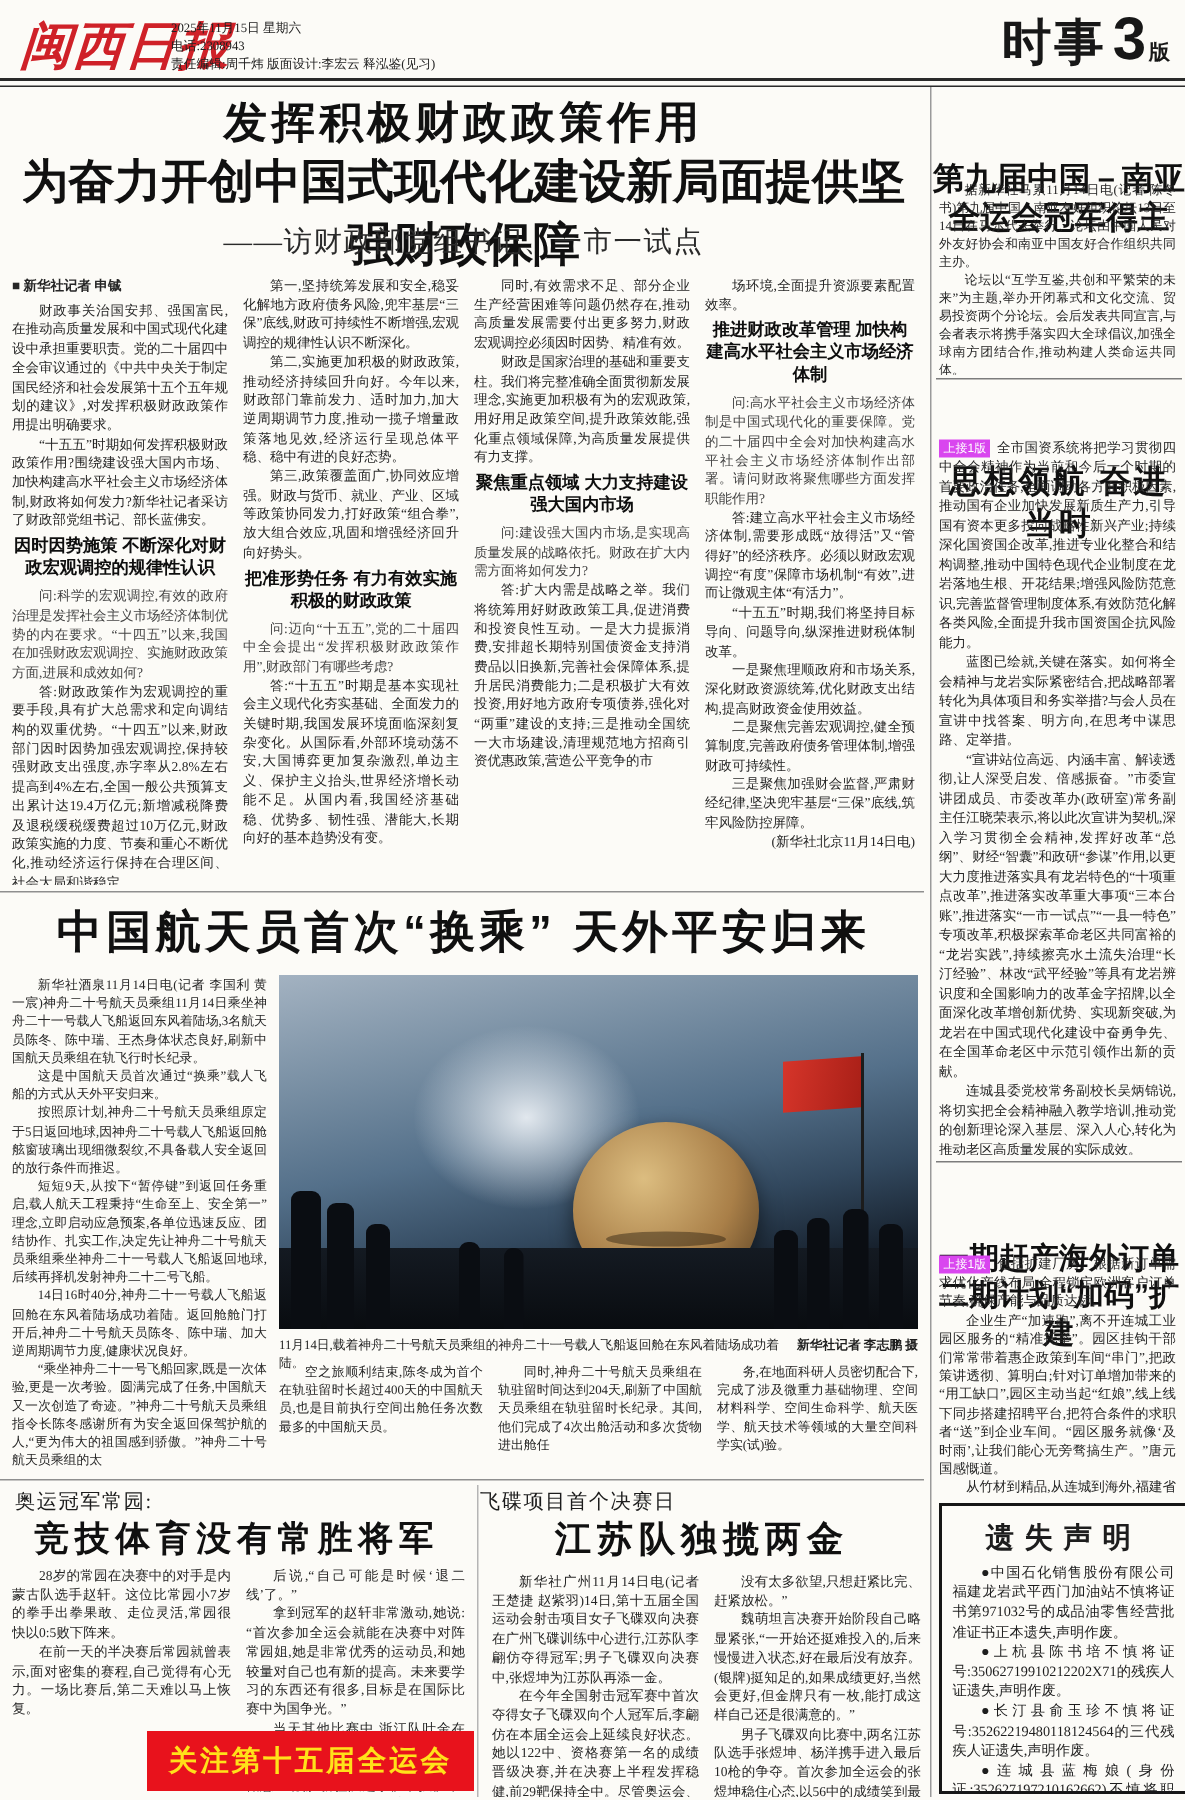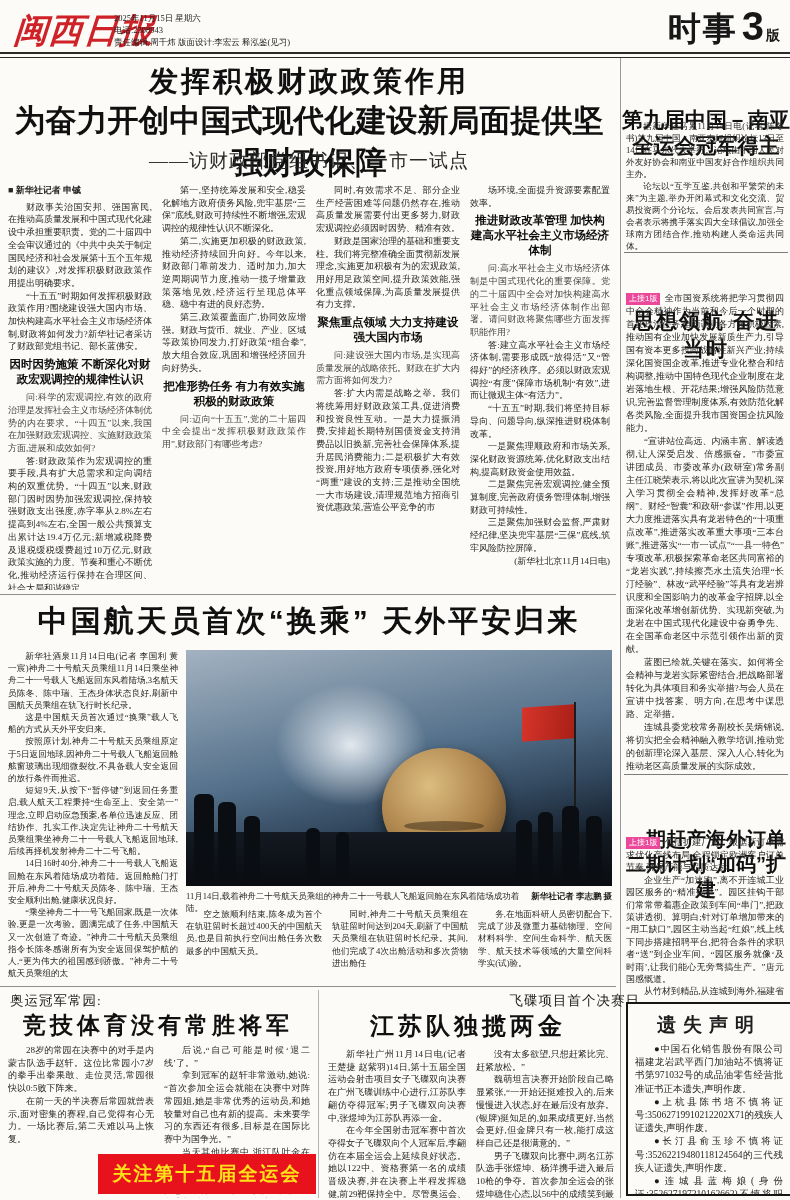--- a/index.html
+++ b/index.html
@@ -24,21 +24,21 @@
   .lead-h2{left:0;top:100px;width:618px;text-align:center;font-size:31px;font-weight:900;letter-spacing:0px;color:#101010;}
   .lead-sub{left:0;top:148px;width:618px;text-align:center;font-size:19px;color:#2a2a2a;letter-spacing:1px;}
   .colbody{font-size:9px;line-height:12.7px;overflow:hidden;color:#262626;text-align:justify;}
   .colbody p{margin:0;text-indent:2em;text-align:justify;}
   .colbody p.by{text-indent:0;font-weight:bold;margin-bottom:4px;}
   .colbody p.sub{text-indent:0;text-align:center;font-weight:bold;font-size:11.5px;line-height:15px;padding:4px 0;
                  font-family:"Liberation Sans","DejaVu Sans",sans-serif;color:#0e0e0e;}
   .colbody p.q{color:#454545;}
   .colbody p.end{text-align:right;text-indent:0;}
   .colbody p.tagged{text-indent:0;}
-  .cont-tag{display:inline-block;background:#ec4899;color:#fff;font-size:8px;line-height:10px;padding:1px 3px;
+  .cont-tag{display:inline-block;background:#d946ef;color:#fff;font-size:8px;line-height:10px;padding:1px 3px;
             margin-right:4px;font-family:"Liberation Sans","DejaVu Sans",sans-serif;}
   
   .space-h{left:0;top:601px;width:618px;text-align:center;font-size:30px;font-weight:900;letter-spacing:3px;color:#101010;}
   .photo{left:186px;top:650px;width:426px;height:236px;overflow:hidden;
          background:linear-gradient(168deg,#a3b2c1 0%,#7c92a6 22%,#54708a 45%,#32485e 65%,#16202c 82%,#0b1016 100%);}
   .glow{position:absolute;left:60px;top:10px;width:210px;height:170px;border-radius:50%;
         background:radial-gradient(closest-side,rgba(240,244,248,.9),rgba(240,244,248,0) 72%);}
   .capsule{position:absolute;left:196px;top:98px;width:124px;height:118px;border-radius:50%;
            background:radial-gradient(circle at 38% 32%,#dcbd80,#a97f48 55%,#5f4526 90%);
            box-shadow:0 6px 14px rgba(0,0,0,.55);}
@@ -95,20 +95,21 @@
       <p class="sub">因时因势施策 不断深化对财政宏观调控的规律性认识</p>
       <p class="q">问:科学的宏观调控,有效的政府治理是发挥社会主义市场经济体制优势的内在要求。“十四五”以来,我国在加强财政宏观调控、实施财政政策方面,进展和成效如何?</p>
       <p class="p">答:财政政策作为宏观调控的重要手段,具有扩大总需求和定向调结构的双重优势。“十四五”以来,财政部门因时因势加强宏观调控,保持较强财政支出强度,赤字率从2.8%左右提高到4%左右,全国一般公共预算支出累计达19.4万亿元;新增减税降费及退税缓税缓费超过10万亿元,财政政策实施的力度、节奏和重心不断优化,推动经济运行保持在合理区间、社会大局和谐稳定。</p>
     </div>
   <div class="abs colbody" style="left:162px;top:184px;width:144px;height:406px;">
       <p class="p">第一,坚持统筹发展和安全,稳妥化解地方政府债务风险,兜牢基层“三保”底线,财政可持续性不断增强,宏观调控的规律性认识不断深化。</p>
       <p class="p">第二,实施更加积极的财政政策,推动经济持续回升向好。今年以来,财政部门靠前发力、适时加力,加大逆周期调节力度,推动一揽子增量政策落地见效,经济运行呈现总体平稳、稳中有进的良好态势。</p>
       <p class="p">第三,政策覆盖面广,协同效应增强。财政与货币、就业、产业、区域等政策协同发力,打好政策“组合拳”,放大组合效应,巩固和增强经济回升向好势头。</p>
       <p class="sub">把准形势任务 有力有效实施积极的财政政策</p>
       <p class="q">问:迈向“十五五”,党的二十届四中全会提出“发挥积极财政政策作用”,财政部门有哪些考虑?</p>
+      <p class="p">答:“十五五”时期是基本实现社会主义现代化夯实基础、全面发力的关键时期,我国发展环境面临深刻复杂变化。从国际看,外部环境动荡不安,大国博弈更加复杂激烈,单边主义、保护主义抬头,世界经济增长动能不足。从国内看,我国经济基础稳、优势多、韧性强、潜能大,长期向好的基本趋势没有变。</p>
     </div>
   <div class="abs colbody" style="left:316px;top:184px;width:144px;height:406px;">
       <p class="p">同时,有效需求不足、部分企业生产经营困难等问题仍然存在,推动高质量发展需要付出更多努力,财政宏观调控必须因时因势、精准有效。</p>
       <p class="p">财政是国家治理的基础和重要支柱。我们将完整准确全面贯彻新发展理念,实施更加积极有为的宏观政策,用好用足政策空间,提升政策效能,强化重点领域保障,为高质量发展提供有力支撑。</p>
       <p class="sub">聚焦重点领域 大力支持建设强大国内市场</p>
       <p class="q">问:建设强大国内市场,是实现高质量发展的战略依托。财政在扩大内需方面将如何发力?</p>
       <p class="p">答:扩大内需是战略之举。我们将统筹用好财政政策工具,促进消费和投资良性互动。一是大力提振消费,安排超长期特别国债资金支持消费品以旧换新,完善社会保障体系,提升居民消费能力;二是积极扩大有效投资,用好地方政府专项债券,强化对“两重”建设的支持;三是推动全国统一大市场建设,清理规范地方招商引资优惠政策,营造公平竞争的市</p>
     </div>
   <div class="abs colbody" style="left:470px;top:184px;width:140px;height:406px;">
       <p class="p">场环境,全面提升资源要素配置效率。</p>
@@ -122,21 +123,21 @@
       <p class="end">(新华社北京11月14日电)</p>
     </div>
 
   <div class="abs hrule" style="left:0;top:594px;width:616px;"></div>
   <div class="abs space-h sans">中国航天员首次“换乘” 天外平安归来</div>
   <div class="abs colbody" style="left:8px;top:650px;width:170px;height:332px;font-size:8.6px;line-height:12.2px;">
       <p class="p">新华社酒泉11月14日电(记者 李国利 黄一宸)神舟二十号航天员乘组11月14日乘坐神舟二十一号载人飞船返回东风着陆场,3名航天员陈冬、陈中瑞、王杰身体状态良好,刷新中国航天员乘组在轨飞行时长纪录。</p>
       <p class="p">这是中国航天员首次通过“换乘”载人飞船的方式从天外平安归来。</p>
       <p class="p">按照原计划,神舟二十号航天员乘组原定于5日返回地球,因神舟二十号载人飞船返回舱舷窗玻璃出现细微裂纹,不具备载人安全返回的放行条件而推迟。</p>
       <p class="p">短短9天,从按下“暂停键”到返回任务重启,载人航天工程秉持“生命至上、安全第一”理念,立即启动应急预案,各单位迅速反应、团结协作、扎实工作,决定先让神舟二十号航天员乘组乘坐神舟二十一号载人飞船返回地球,后续再择机发射神舟二十二号飞船。</p>
-      <p class="p">14日16时40分,神舟二十一号载人飞船返回舱在东风着陆场成功着陆。返回舱舱门打开后,神舟二十号航天员陈冬、陈中瑞、王杰安全顺利出舱,健康状况良好。</p>
+      <p class="p">14日16时40分,神舟二十一号载人飞船返回舱在东风着陆场成功着陆。返回舱舱门打开后,神舟二十号航天员陈冬、陈中瑞、加大逆周期调节力度,健康状况良好。</p>
       <p class="p">“乘坐神舟二十一号飞船回家,既是一次体验,更是一次考验。圆满完成了任务,中国航天又一次创造了奇迹。”神舟二十号航天员乘组指令长陈冬感谢所有为安全返回保驾护航的人,“更为伟大的祖国感到骄傲。”神舟二十号航天员乘组的太</p>
     </div>
 
   <div class="abs photo">
     <div class="glow"></div>
     <div class="flagpole"></div>
     <div class="flag"></div>
     <div class="capsule"></div>
     <div class="crowd"></div>
     <div class="person" style="left:8px;bottom:0;width:20px;height:92px;"></div>
@@ -174,21 +175,21 @@
     </div>
   <div class="abs colbody" style="left:164px;top:1044px;width:146px;height:154px;">
       <p class="p">后说,“自己可能是时候‘退二线’了。”</p>
       <p class="p">拿到冠军的赵轩非常激动,她说:“首次参加全运会就能在决赛中对阵常园姐,她是非常优秀的运动员,和她较量对自己也有新的提高。未来要学习的东西还有很多,目标是在国际比赛中为国争光。”</p>
       <p class="p">当天其他比赛中,浙江队叶金在女子75公斤级决赛中3:2险胜黑龙江队的世界冠军汪丽娜;广东队选手朱储惠5:0战胜新疆队选手伊卜拉伊木·乌木提,夺得男子63.5公斤级冠军;河南队的托合塔尔以4:1击败北京队老将孟繁龙,将男子92公斤级金牌收入囊中。</p>
     </div>
   <div class="abs banner">
     <span>关注第十五届全运会</span>
   </div>
 
-  <div class="abs kick" style="left:320px;top:992px;width:296px;text-align:right;margin-left:24px;">飞碟项目首个决赛日</div>
+  <div class="abs kick" style="left:320px;top:992px;width:296px;text-align:left;">飞碟项目首个决赛日</div>
   <div class="abs sport-h sans" style="left:320px;top:1010px;width:296px;font-size:24px;">江苏队独揽两金</div>
   <div class="abs colbody" style="left:328px;top:1048px;width:138px;height:150px;">
       <p class="p">新华社广州11月14日电(记者 王楚捷 赵紫羽)14日,第十五届全国运动会射击项目女子飞碟双向决赛在广州飞碟训练中心进行,江苏队李翩仿夺得冠军;男子飞碟双向决赛中,张煜坤为江苏队再添一金。</p>
       <p class="p">在今年全国射击冠军赛中首次夺得女子飞碟双向个人冠军后,李翩仿在本届全运会上延续良好状态。她以122中、资格赛第一名的成绩晋级决赛,并在决赛上半程发挥稳健,前29靶保持全中。尽管奥运会、全运会冠军得主、山东队名将魏萌在最后10靶全部命中,李翩仿仍凭借此前积累的优势,以56中、领先魏萌1靶的成绩夺得冠军。福建队选手江伊婷获得铜牌。</p>
     </div>
   <div class="abs colbody" style="left:476px;top:1048px;width:138px;height:150px;">
       <p class="p">没有太多欲望,只想赶紧比完、赶紧放松。”</p>
       <p class="p">魏萌坦言决赛开始阶段自己略显紧张,“一开始还挺难投入的,后来慢慢进入状态,好在最后没有放弃。(银牌)挺知足的,如果成绩更好,当然会更好,但金牌只有一枚,能打成这样自己还是很满意的。”</p>
       <p class="p">男子飞碟双向比赛中,两名江苏队选手张煜坤、杨洋携手进入最后10枪的争夺。首次参加全运会的张煜坤稳住心态,以56中的成绩笑到最后。杨洋和福建队选手吴奕克分获银牌和铜牌。</p>
     </div>
@@ -199,22 +200,22 @@
   </div>
   <div class="abs colbody" style="left:626px;top:120px;width:158px;height:130px;font-size:8.6px;line-height:12px;">
       <p class="p">据新华社马累11月14日电(记者 陈冬书)第九届中国－南亚友好组织论坛13日至14日在马尔代夫举行。论坛由中国人民对外友好协会和南亚中国友好合作组织共同主办。</p>
       <p class="p">论坛以“互学互鉴,共创和平繁荣的未来”为主题,举办开闭幕式和文化交流、贸易投资两个分论坛。会后发表共同宣言,与会者表示将携手落实四大全球倡议,加强全球南方团结合作,推动构建人类命运共同体。</p>
     </div>
 
   <div class="abs hrule" style="left:624px;top:252px;width:164px;background:#7c7c7c;"></div>
   <div class="abs side-h sans" style="top:262px;font-size:21px;letter-spacing:2px;">思想领航 奋进当时</div>
   <div class="abs colbody" style="left:626px;top:292px;width:158px;height:478px;line-height:13px;">
       <p class="p tagged"><span class="cont-tag">上接1版</span>全市国资系统将把学习贯彻四中全会精神作为当前和今后一个时期的首要政治任务,全面调动各方面积极因素,推动国有企业加快发展新质生产力,引导国有资本更多投向战略性新兴产业;持续深化国资国企改革,推进专业化整合和结构调整,推动中国特色现代企业制度在龙岩落地生根、开花结果;增强风险防范意识,完善监督管理制度体系,有效防范化解各类风险,全面提升我市国资国企抗风险能力。</p>
+      <p class="p">蓝图已绘就,关键在落实。如何将全会精神与龙岩实际紧密结合,把战略部署转化为具体项目和务实举措?与会人员在宣讲中找答案、明方向,在思考中谋思路、定举措。</p>
       <p class="p">“宣讲站位高远、内涵丰富、解读透彻,让人深受启发、倍感振奋。”市委宣讲团成员、市委改革办(政研室)常务副主任江晓荣表示,将以此次宣讲为契机,深入学习贯彻全会精神,发挥好改革“总纲”、财经“智囊”和政研“参谋”作用,以更大力度推进落实具有龙岩特色的“十项重点改革”,推进落实改革重大事项“三本台账”,推进落实“一市一试点”“一县一特色”专项改革,积极探索革命老区共同富裕的“龙岩实践”,持续擦亮水土流失治理“长汀经验”、林改“武平经验”等具有龙岩辨识度和全国影响力的改革金字招牌,以全面深化改革增创新优势、实现新突破,为龙岩在中国式现代化建设中奋勇争先、在全国革命老区中示范引领作出新的贡献。</p>
-      <p class="p">蓝图已绘就,关键在落实。如何将全会精神与龙岩实际紧密结合,把战略部署转化为具体项目和务实举措?与会人员在宣讲中找答案、明方向,在思考中谋思路、定举措。</p>
       <p class="p">连城县委党校常务副校长吴炳锦说,将切实把全会精神融入教学培训,推动党的创新理论深入基层、深入人心,转化为推动老区高质量发展的实际成效。</p>
     </div>
 
   <div class="abs hrule" style="left:624px;top:774px;width:164px;background:#7c7c7c;"></div>
   <div class="abs side-h sans" style="top:782px;font-size:20px;line-height:25px;">
     <div>一期赶产海外订单</div>
     <div>二期计划“加码”扩建</div>
   </div>
   <div class="abs colbody" style="left:626px;top:836px;width:158px;height:160px;line-height:12.4px;">
       <p class="p tagged"><span class="cont-tag">上接1版</span>包括扩建厂房、根据新订单需求优化产线布局,全程锁定欧洲客户订单节奏,确保产能与品质达标。</p>

